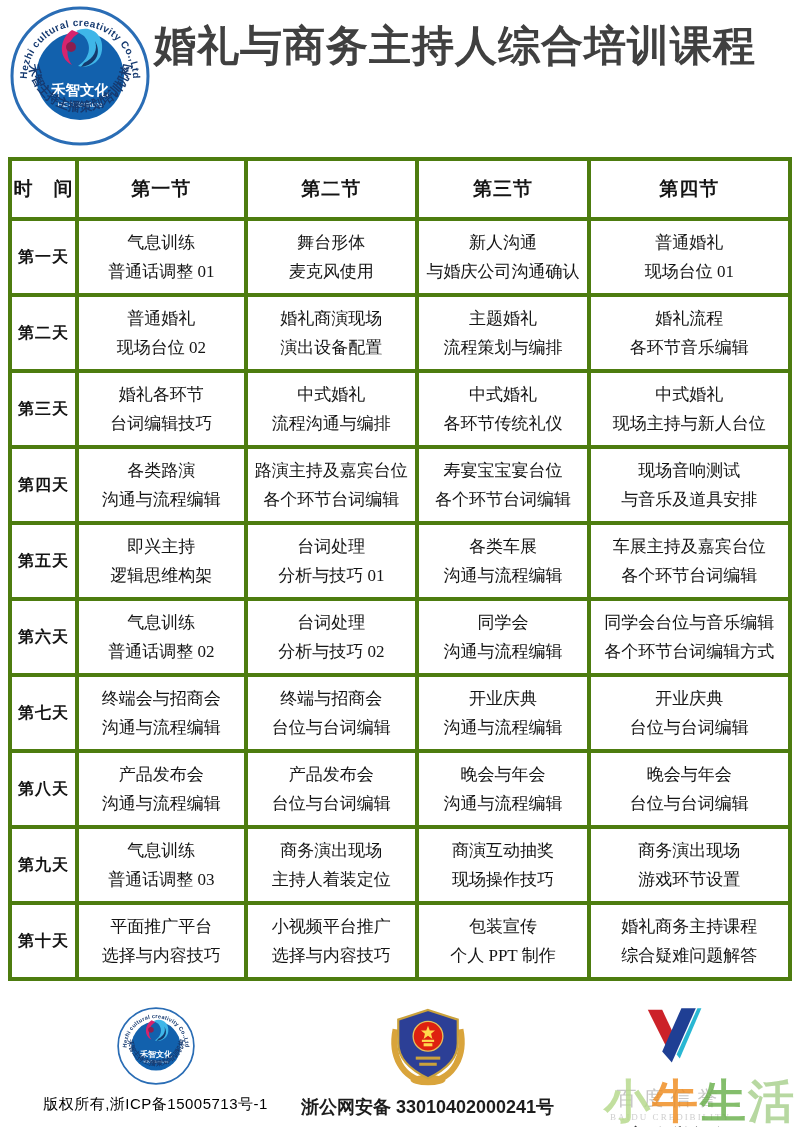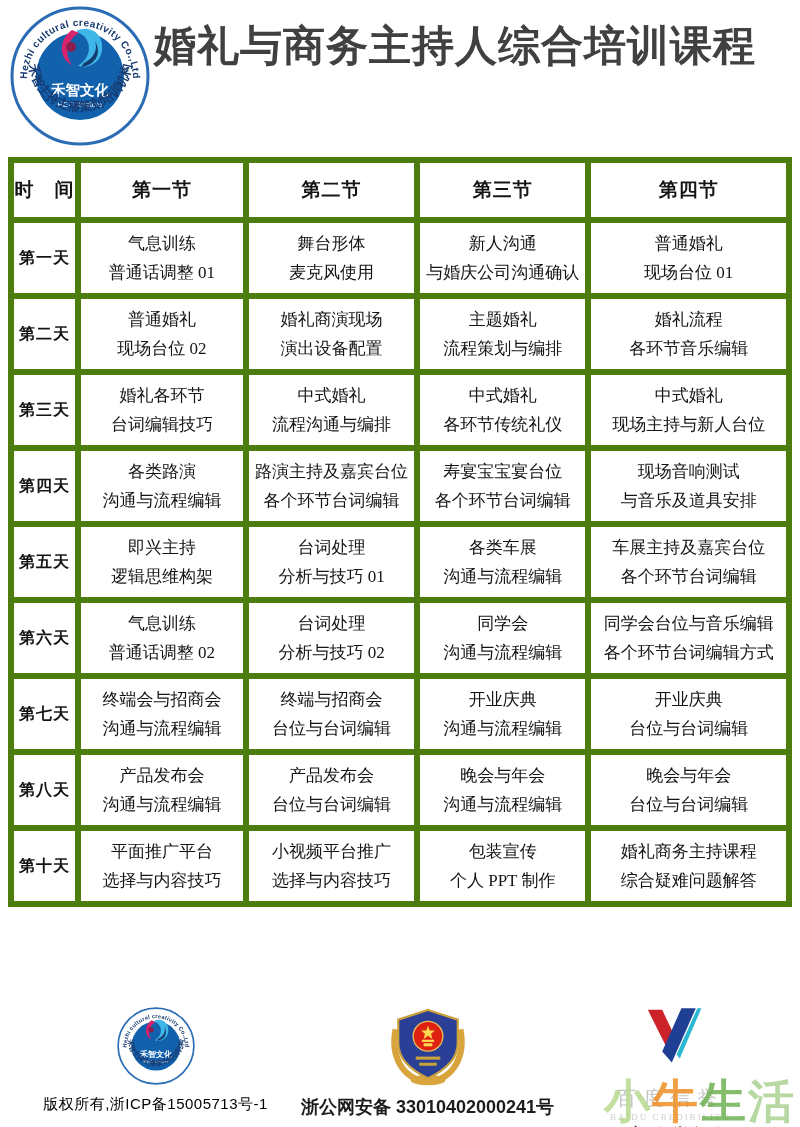--- a/index.html
+++ b/index.html
@@ -12,21 +12,21 @@
   
   .header { position:absolute; top:0; left:0; right:0; height:155px; display:flex; align-items:flex-start; }
   .logo-wrap { width:150px; height:150px; padding:6px 0 0 10px; flex:0 0 auto; }
   .title-wrap { flex:1; display:flex; justify-content:center; padding:18px 40px 0 0; }
   .page-title {
     font-size:42px; font-weight:bold; letter-spacing:1px; color:#404040;
     font-family:"Liberation Serif","DejaVu Serif",serif; white-space:nowrap;
   }
   
   .schedule { position:absolute; top:157px; left:8px; width:784px; border-collapse:collapse; table-layout:fixed; }
-  .schedule th, .schedule td { border:6px solid #4d7c0f; text-align:center; vertical-align:middle; background:#fff; }
+  .schedule th, .schedule td { border:4px solid #4d7c0f; text-align:center; vertical-align:middle; background:#fff; }
   .schedule col.c-time { width:8.6%; }
   .schedule col.c-s1 { width:21.6%; }
   .schedule col.c-s2 { width:22.0%; }
   .schedule col.c-s3 { width:22.0%; }
   .schedule col.c-s4 { width:25.8%; }
   .schedule thead th { height:60px; font-size:19px; font-weight:bold; letter-spacing:1px; }
   .schedule tbody th.day { height:76px; font-size:16px; font-weight:bold; letter-spacing:1px; }
   .schedule td.cell { height:76px; font-size:17px; line-height:29px; white-space:pre-line; font-weight:500; }
   
   .footer { position:absolute; left:0; right:0; top:995px; height:132px; }
@@ -177,20 +177,31 @@
         <tr>
           <th class="day">第八天</th>
           <td class="cell">产品发布会
 沟通与流程编辑</td>
           <td class="cell">产品发布会
 台位与台词编辑</td>
           <td class="cell">晚会与年会
 沟通与流程编辑</td>
           <td class="cell">晚会与年会
 台位与台词编辑</td>
+        </tr>
+        <tr>
+          <th class="day">第九天</th>
+          <td class="cell">气息训练
+普通话调整 03</td>
+          <td class="cell">商务演出现场
+主持人着装定位</td>
+          <td class="cell">商演互动抽奖
+现场操作技巧</td>
+          <td class="cell">商务演出现场
+游戏环节设置</td>
         </tr>
         <tr>
           <th class="day">第十天</th>
           <td class="cell">平面推广平台
 选择与内容技巧</td>
           <td class="cell">小视频平台推广
 选择与内容技巧</td>
           <td class="cell">包装宣传
 个人 PPT 制作</td>
           <td class="cell">婚礼商务主持课程

